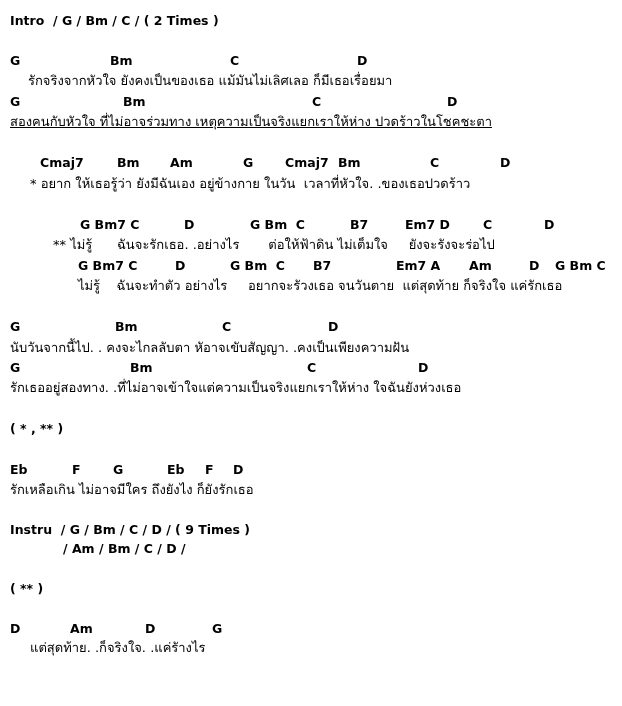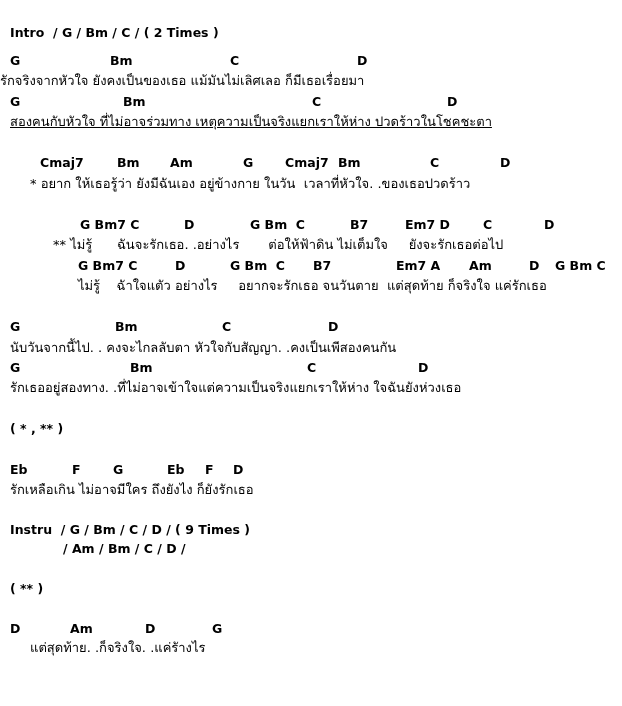--- a/index.html
+++ b/index.html
@@ -34,35 +34,35 @@
       position: absolute;
       top: 0;
       font-size: 13px;
       white-space: pre;
     }
   </style>
 </head>
 <body>
 
 <div id="sheet">
-  <div class="line header-line" style="top:24px;">
+  <div class="line header-line" style="top:12px;">
     <span style="left:10px;">Intro  / G / Bm / C / ( 2 Times )</span>
   </div>
 <div class="line chord-line" style="top: 52px;"><span style="left: 10px;">G</span><span style="left: 110px;">Bm</span><span style="left: 230px;">C</span><span style="left: 357px;">D</span></div>
-    <div class="line lyric-line" style="top: 72px;"><span style="left: 0;">รักจริงจากหัวใจ ยังคงเป็นของเธอ แม้มันไม่เลิศเลอ ก็มีเธอเรื่อยมา</span></div>
+    <div class="line lyric-line" style="top: 72px;"><span style="left: 28px;">รักจริงจากหัวใจ ยังคงเป็นของเธอ แม้มันไม่เลิศเลอ ก็มีเธอเรื่อยมา</span></div>
     <div class="line chord-line" style="top: 93px;"><span style="left: 10px;">G</span><span style="left: 123px;">Bm</span><span style="left: 312px;">C</span><span style="left: 447px;">D</span></div>
     <div class="line lyric-line" style="top: 113px;"><span style="left: 10px; text-decoration: underline;">สองคนกับหัวใจ ที่ไม่อาจร่วมทาง เหตุความเป็นจริงแยกเราให้ห่าง ปวดร้าวในโชคชะตา</span></div>
     <div class="line chord-line" style="top: 154px;"><span style="left: 40px;">Cmaj7</span><span style="left: 117px;">Bm</span><span style="left: 170px;">Am</span><span style="left: 243px;">G</span><span style="left: 285px;">Cmaj7</span><span style="left: 338px;">Bm</span><span style="left: 430px;">C</span><span style="left: 500px;">D</span></div>
     <div class="line lyric-line" style="top: 175px;"><span style="left: 30px;">* อยาก ให้เธอรู้ว่า ยังมีฉันเอง อยู่ข้างกาย ในวัน  เวลาที่หัวใจ. .ของเธอปวดร้าว</span></div>
     <div class="line chord-line" style="top: 216px;"><span style="left: 80px;">G Bm7 C</span><span style="left: 184px;">D</span><span style="left: 250px;">G Bm  C</span><span style="left: 350px;">B7</span><span style="left: 405px;">Em7 D</span><span style="left: 483px;">C</span><span style="left: 544px;">D</span></div>
-    <div class="line lyric-line" style="top: 236px;"><span style="left: 53px;">** ไม่รู้      ฉันจะรักเธอ. .อย่างไร       ต่อให้ฟ้าดิน ไม่เต็มใจ     ยังจะรักเธอต่อไป</span></div>
+    <div class="line lyric-line" style="top: 236px;"><span style="left: 53px;">** ไม่รู้      ฉันจะรักเธอ. .อย่างไร       ต่อให้ฟ้าดิน ไม่เต็มใจ     ยังจะรังจะร่อไป</span></div>
     <div class="line chord-line" style="top: 257px;"><span style="left: 78px;">G Bm7 C</span><span style="left: 175px;">D</span><span style="left: 230px;">G Bm  C</span><span style="left: 313px;">B7</span><span style="left: 396px;">Em7 A</span><span style="left: 469px;">Am</span><span style="left: 529px;">D</span><span style="left: 555px;">G Bm C</span></div>
-    <div class="line lyric-line" style="top: 277px;"><span style="left: 78px;">ไม่รู้    ฉัาใจแตัว อย่างไร     อยากจะรักเธอ จนวันตาย  แต่สุดท้าย ก็จริงใจ แค่รักเธอ</span></div>
+    <div class="line lyric-line" style="top: 277px;"><span style="left: 78px;">ไม่รู้    ฉันจะทำตัว อย่างไร     อยากจะรัวงเธอ จนวันตาย  แต่สุดท้าย ก็จริงใจ แค่รักเธอ</span></div>
     <div class="line chord-line" style="top: 318px;"><span style="left: 10px;">G</span><span style="left: 115px;">Bm</span><span style="left: 222px;">C</span><span style="left: 328px;">D</span></div>
-    <div class="line lyric-line" style="top: 339px;"><span style="left: 10px;">นับวันจากนี้ไป. . คงจะไกลลับตา หัวใจกับสัญญา. .คงเป็นเพีสองคนกัน</span></div>
+    <div class="line lyric-line" style="top: 339px;"><span style="left: 10px;">นับวันจากนี้ไป. . คงจะไกลลับตา หัอาจเขับสัญญา. .คงเป็นเพียงความฝัน</span></div>
     <div class="line chord-line" style="top: 359px;"><span style="left: 10px;">G</span><span style="left: 130px;">Bm</span><span style="left: 307px;">C</span><span style="left: 418px;">D</span></div>
     <div class="line lyric-line" style="top: 379px;"><span style="left: 10px;">รักเธออยู่สองทาง. .ที่ไม่อาจเข้าใจแต่ความเป็นจริงแยกเราให้ห่าง ใจฉันยังห่วงเธอ</span></div>
     <div class="line chord-line" style="top: 420px;"><span style="left: 10px;">( * , ** )</span></div>
     <div class="line chord-line" style="top: 461px;"><span style="left: 10px;">Eb</span><span style="left: 72px;">F</span><span style="left: 113px;">G</span><span style="left: 167px;">Eb</span><span style="left: 205px;">F</span><span style="left: 233px;">D</span></div>
     <div class="line lyric-line" style="top: 481px;"><span style="left: 10px;">รักเหลือเกิน ไม่อาจมีใคร ถึงยังไง ก็ยังรักเธอ</span></div>
     <div class="line chord-line" style="top: 521px;"><span style="left: 10px;">Instru  / G / Bm / C / D / ( 9 Times )</span></div>
     <div class="line chord-line" style="top: 540px;"><span style="left: 63px;">/ Am / Bm / C / D /</span></div>
     <div class="line chord-line" style="top: 580px;"><span style="left: 10px;">( ** )</span></div>
     <div class="line chord-line" style="top: 620px;"><span style="left: 10px;">D</span><span style="left: 70px;">Am</span><span style="left: 145px;">D</span><span style="left: 212px;">G</span></div>
     <div class="line lyric-line" style="top: 639px;"><span style="left: 30px;">แต่สุดท้าย. .ก็จริงใจ. .แค่รัางไร</span></div>

